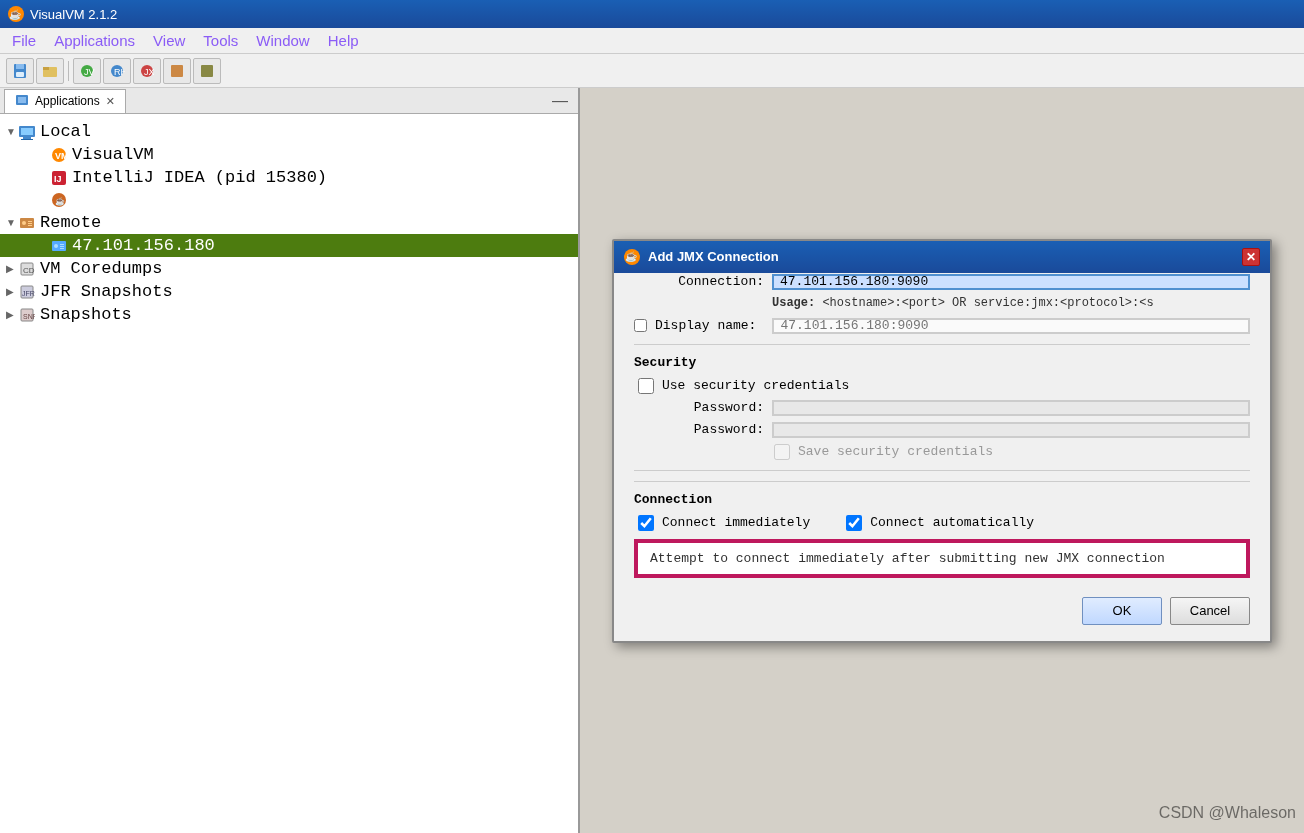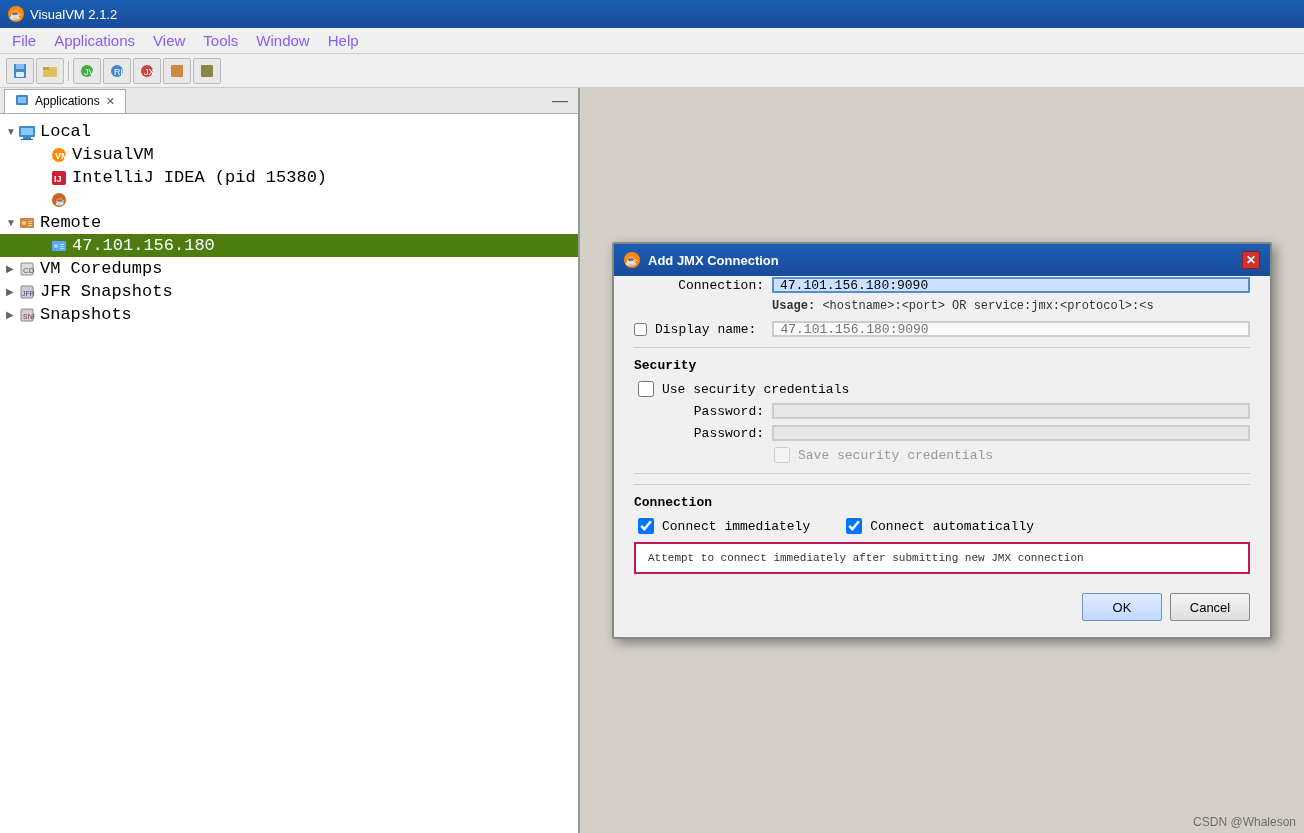--- a/index.html
+++ b/index.html
@@ -328,25 +328,25 @@
       margin-bottom: 8px;
     }
 
     .divider {
       height: 1px;
       background: #ccc;
       margin: 10px 0;
     }
 
     .hint-box {
-      border: 2px solid #be185d;
+      border: 4px solid #be185d;
       background: #fff;
       padding: 8px 12px;
       font-family: 'Courier New', monospace;
-      font-size: 11px;
+      font-size: 13px;
       color: #333;
       margin-top: 8px;
       margin-bottom: 10px;
     }
 
     .dialog-buttons {
       display: flex;
       justify-content: flex-end;
       gap: 8px;
       padding: 8px 20px 16px;
@@ -363,23 +363,23 @@
       padding: 0 16px;
     }
     .dialog-btn.primary {
       background: linear-gradient(to bottom, #e0ecff, #c0d8ff);
       border-color: #7090c0;
     }
 
     
     .watermark {
       position: absolute;
-      bottom: 4px;
+      bottom: 11px;
       right: 8px;
-      font-size: 12px;
+      font-size: 16px;
       color: rgba(0,0,0,0.5);
     }
   </style>
 </head>
 <body>
 
 <div class="title-bar">
   <span class="title-bar-icon">☕</span>
   <span>VisualVM 2.1.2</span>
 </div>

